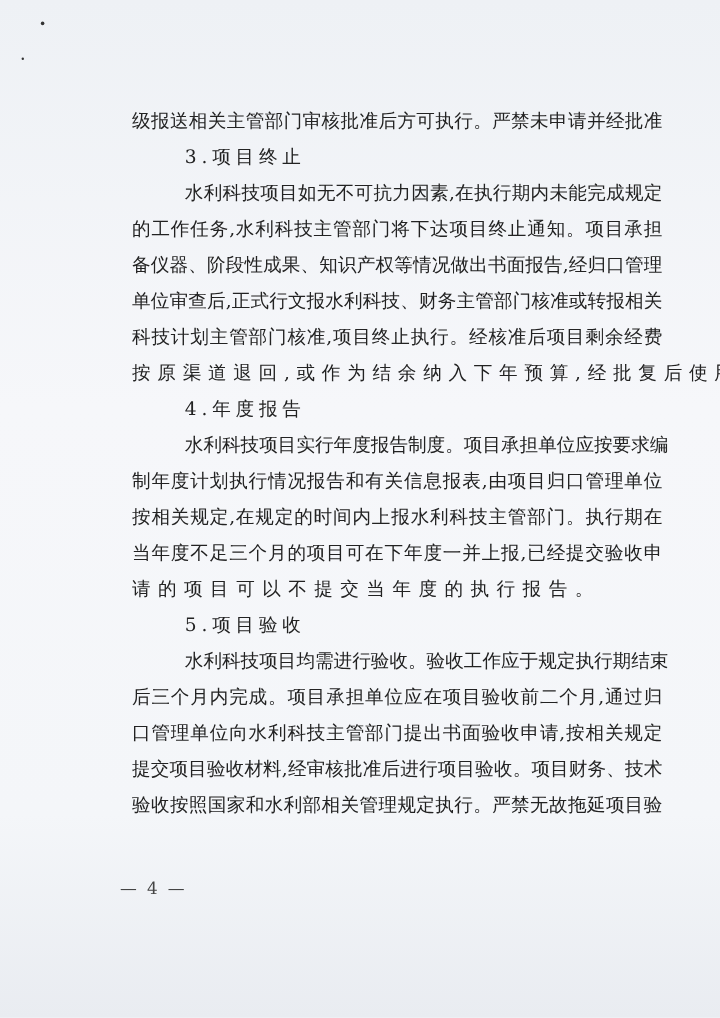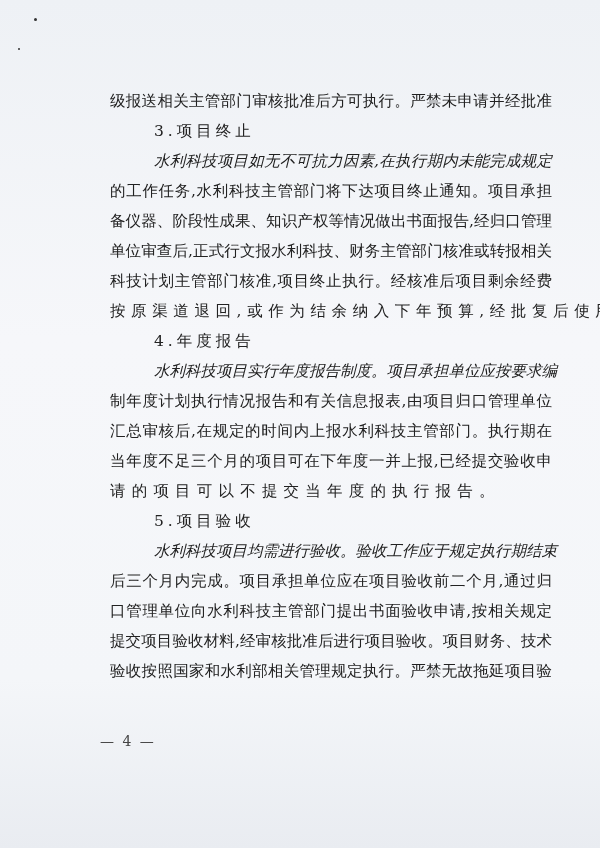--- a/index.html
+++ b/index.html
@@ -35,21 +35,20 @@
       white-space: nowrap;
       overflow: visible;
     }
     .line.justify {
       text-align: justify;
       text-align-last: justify;
       letter-spacing: 0;
     }
     .indent {
       padding-left: 44px;
-      font-style: italic;
     }
     .heading {
       padding-left: 44px;
       letter-spacing: 4px;
     }
     .page-number {
       position: absolute;
       left: 100px;
       top: 733px;
       font-size: 14px;
@@ -74,21 +73,21 @@
   <div class="line justify">的工作任务,水利科技主管部门将下达项目终止通知。项目承担</div>
   <div class="line justify">备仪器、阶段性成果、知识产权等情况做出书面报告,经归口管理</div>
   <div class="line justify">单位审查后,正式行文报水利科技、财务主管部门核准或转报相关</div>
   <div class="line justify">科技计划主管部门核准,项目终止执行。经核准后项目剩余经费</div>
   <div class="line" style="letter-spacing:5.6px;">按原渠道退回,或作为结余纳入下年预算,经批复后使用。</div>
 
   <div class="line heading">4.年度报告</div>
 
   <div class="line justify indent">水利科技项目实行年度报告制度。项目承担单位应按要求编</div>
   <div class="line justify">制年度计划执行情况报告和有关信息报表,由项目归口管理单位</div>
-  <div class="line justify">汇总审核后,在规定的时间内上报水利科技主管部门。执行期在</div>
+  <div class="line justify">按相关规定,在规定的时间内上报水利科技主管部门。执行期在</div>
   <div class="line justify">当年度不足三个月的项目可在下年度一并上报,已经提交验收申</div>
   <div class="line">请的项目可以不提交当年度的执行报告。</div>
 
   <div class="line heading">5.项目验收</div>
 
   <div class="line justify indent">水利科技项目均需进行验收。验收工作应于规定执行期结束</div>
   <div class="line justify">后三个月内完成。项目承担单位应在项目验收前二个月,通过归</div>
   <div class="line justify">口管理单位向水利科技主管部门提出书面验收申请,按相关规定</div>
   <div class="line justify">提交项目验收材料,经审核批准后进行项目验收。项目财务、技术</div>
   <div class="line justify">验收按照国家和水利部相关管理规定执行。严禁无故拖延项目验</div>

